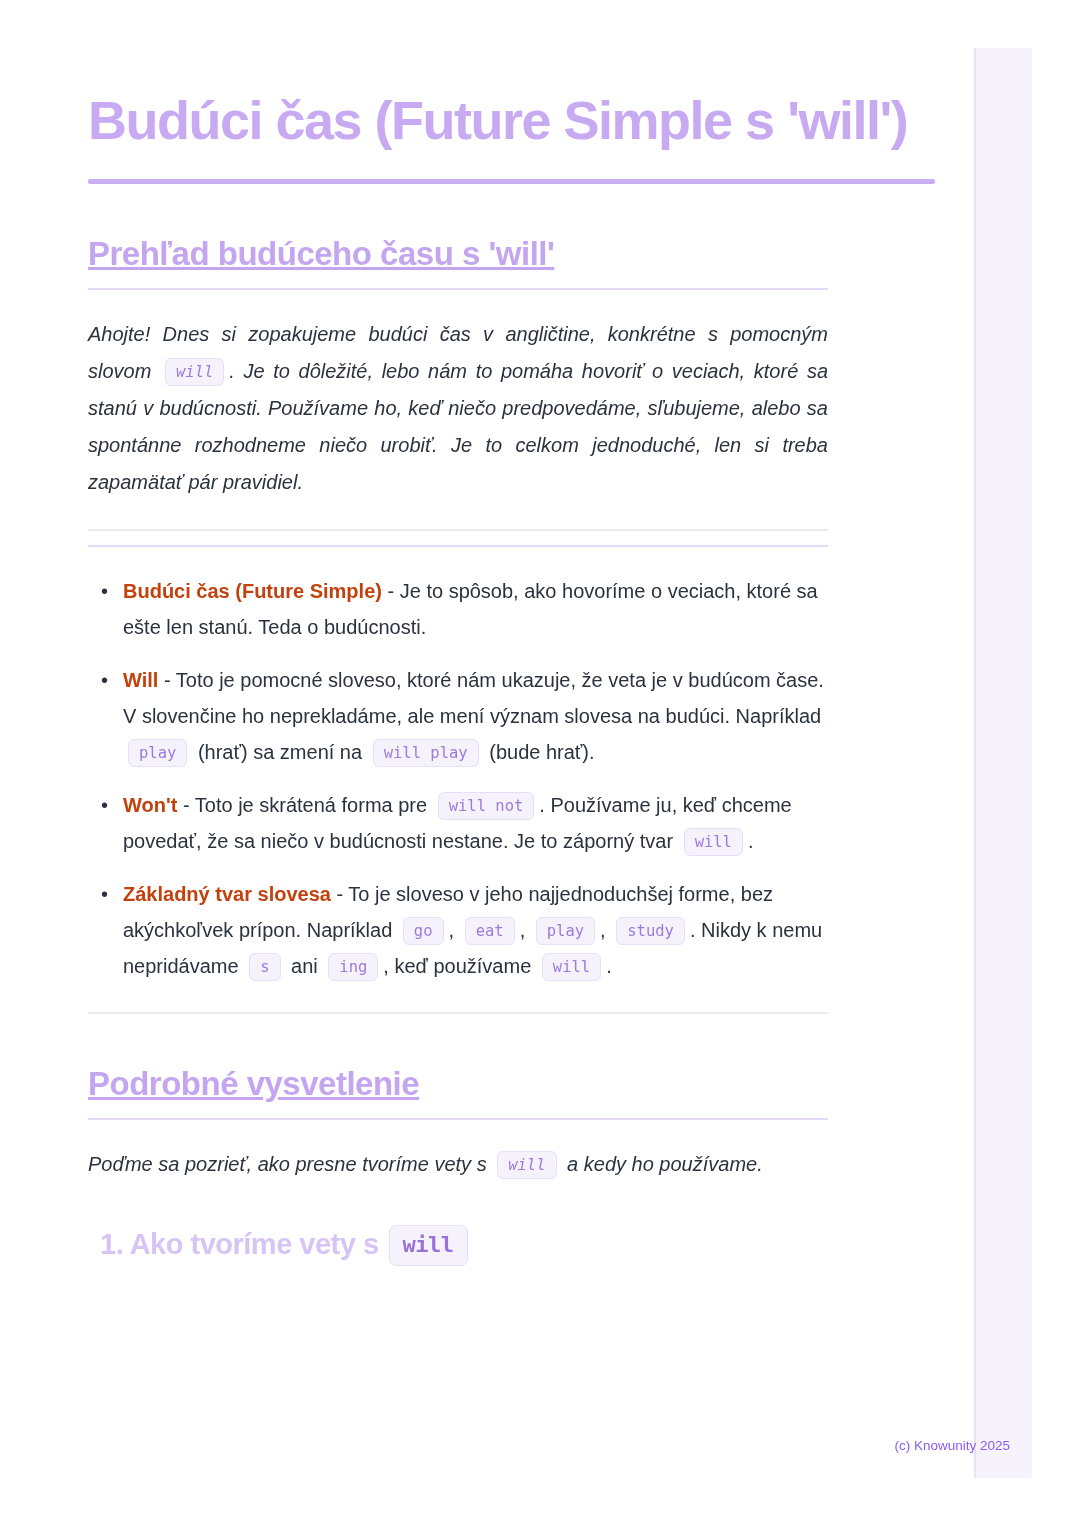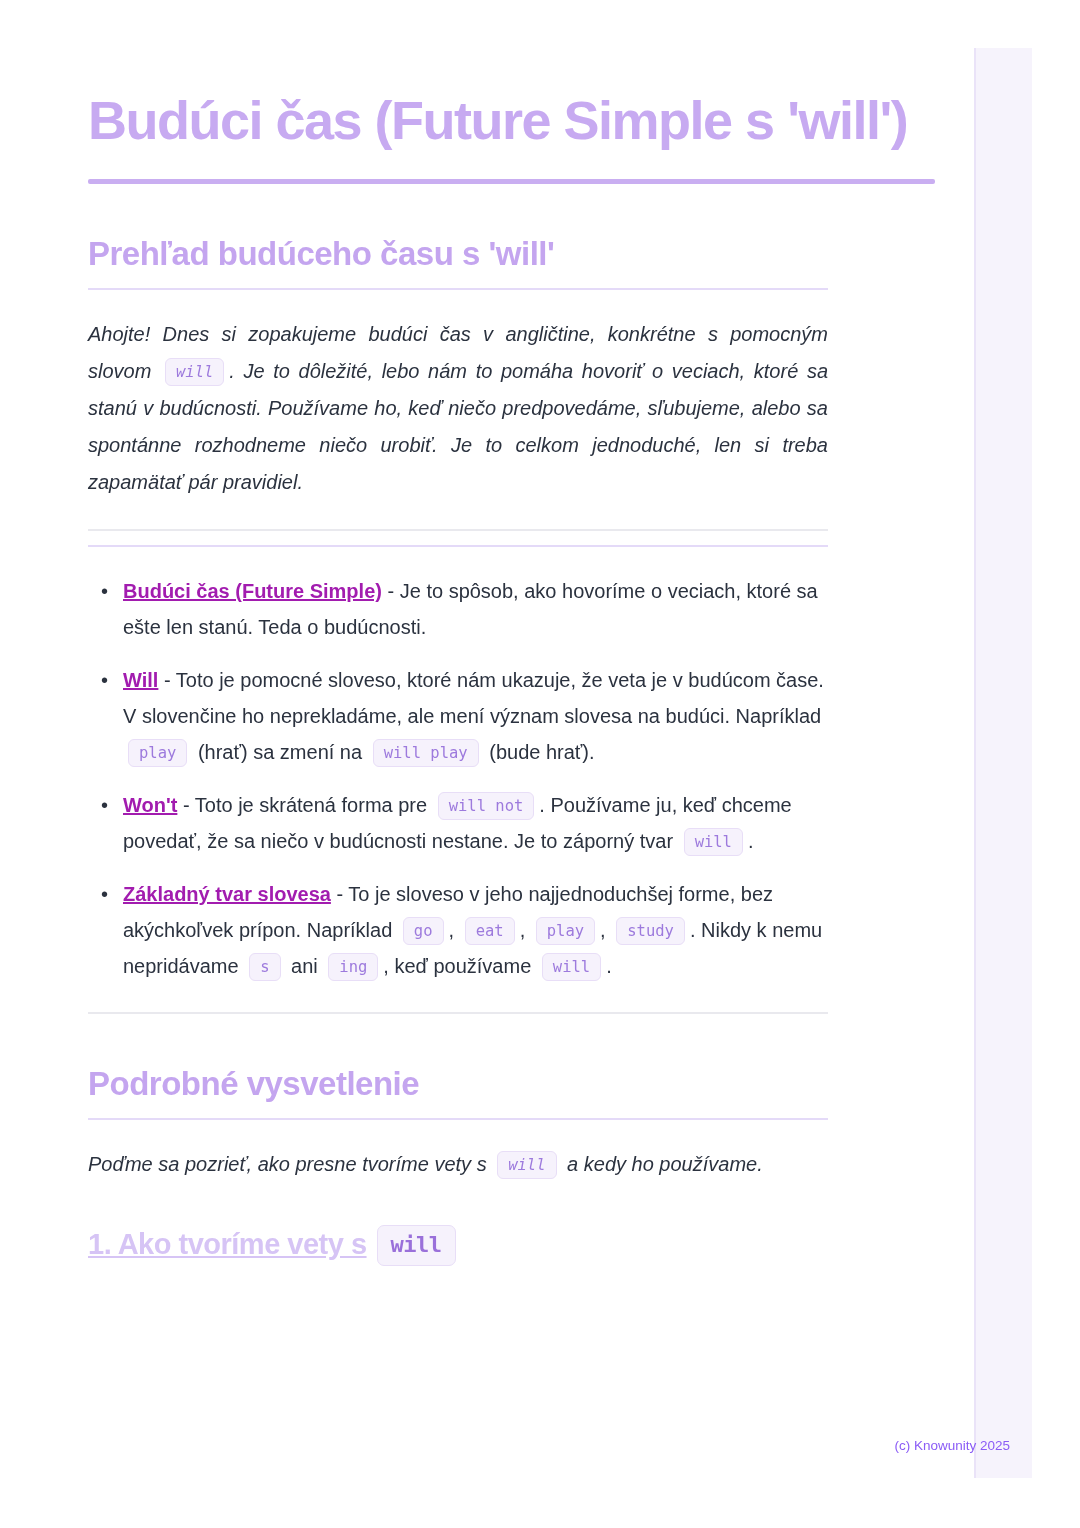--- a/index.html
+++ b/index.html
@@ -48,20 +48,21 @@
     border-radius: 2px;
     margin-top: 26px;
   }
   h2 {
     margin: 50px 0 0 0;
     font-size: 33px;
     line-height: 40px;
     font-weight: bold;
     letter-spacing: -0.5px;
     color: #c4a5ef;
+    text-decoration: underline;
   }
   .h2-rule {
     width: 740px;
     height: 2px;
     background: #e4daf8;
     margin-top: 14px;
   }
   p.body {
     margin: 26px 0 0 0;
     max-width: 740px;
@@ -90,45 +91,44 @@
     margin-bottom: 17px;
   }
   ul.terms li::before {
     content: "\2022";
     position: absolute;
     left: -22px;
     top: 0;
     color: #2b323f;
     font-size: 20px;
   }
-  strong { font-weight: bold; color: #a21caf; text-decoration: underline; }
+  strong { font-weight: bold; color: #c2410c; }
   code.chip {
     font-family: "DejaVu Sans Mono", monospace;
     font-size: 15.5px;
     line-height: 1.3;
     color: #9d7add;
     background: #f6f2fc;
     border: 1px solid #e8def7;
     border-radius: 6px;
     padding: 3px 10px;
     margin: 0 5px;
     white-space: nowrap;
     display: inline-block;
     vertical-align: baseline;
     position: relative;
     top: -1px;
   }
   h3 {
-    margin: 42px 0 0 0;
+    margin: 42px 0 0 12px;
     font-size: 29px;
     line-height: 38px;
     font-weight: bold;
     letter-spacing: -0.5px;
     color: #d6c4f5;
-    text-decoration: underline;
   }
   h3 code.chip {
     font-size: 22px;
     font-weight: bold;
     color: #9a70da;
     padding: 5px 13px;
     margin-left: 10px;
     border-radius: 7px;
     top: -2px;
   }

